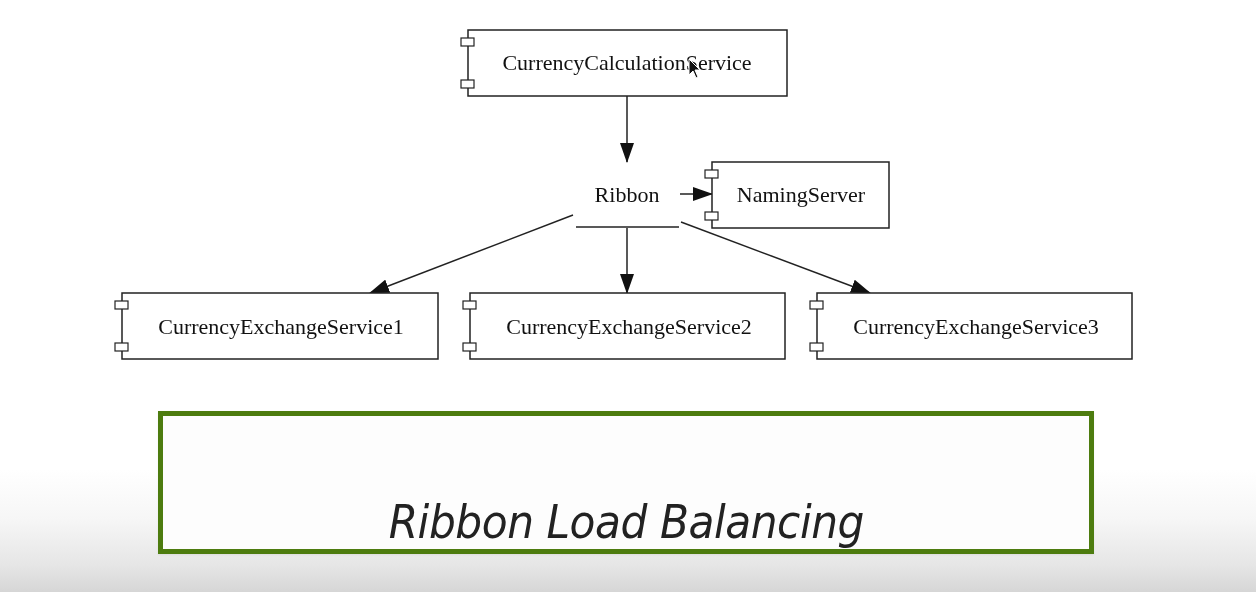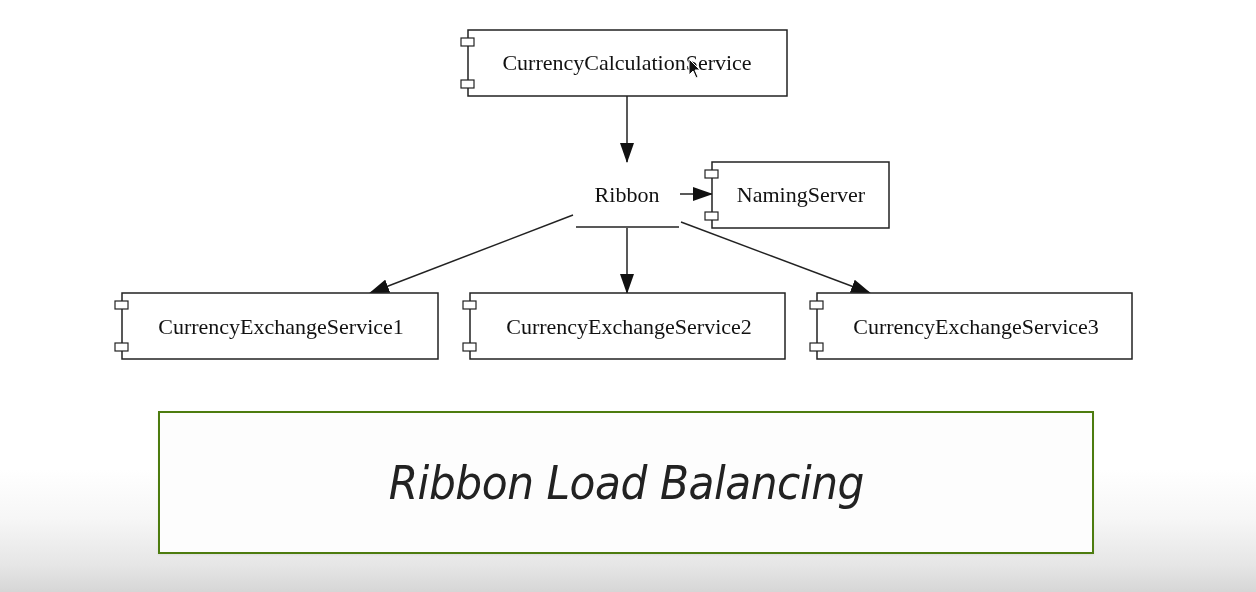--- a/index.html
+++ b/index.html
@@ -5,23 +5,23 @@
   html, body { margin:0; padding:0; }
   body {
     width:1256px; height:592px; position:relative; overflow:hidden;
     background: linear-gradient(to bottom, #ffffff 0px, #ffffff 470px, #f6f6f6 520px, #e6e6e6 565px, #d6d6d6 592px);
     font-family: "Liberation Serif", serif;
   }
   #diagram { position:absolute; left:0; top:0; }
   .node-label { font-family: "Liberation Serif", serif; font-size:22px; fill:#111; }
   .title-card {
     position:absolute; left:158px; top:411px; width:936px; height:143px;
-    background:#fdfdfd; border:2px solid #4d7c0f; box-sizing:border-box;
+    background:#fdfdfd; border:5px solid #4d7c0f; box-sizing:border-box;
     box-shadow: 0 1px 2px rgba(0,0,0,0.06);
-    display:flex; align-items:center; justify-content:center;
+    display:flex; align-items:flex-end; justify-content:center;
   }
   .title-text {
     font-family: "DejaVu Sans", sans-serif; font-style:italic; font-weight:normal;
     font-size:46px; color:#222; letter-spacing:-0.5px;
     transform: scaleX(0.92);
   }
   .cursor { position:absolute; left:688px; top:58px; }
 </style>
 </head>
 <body>

